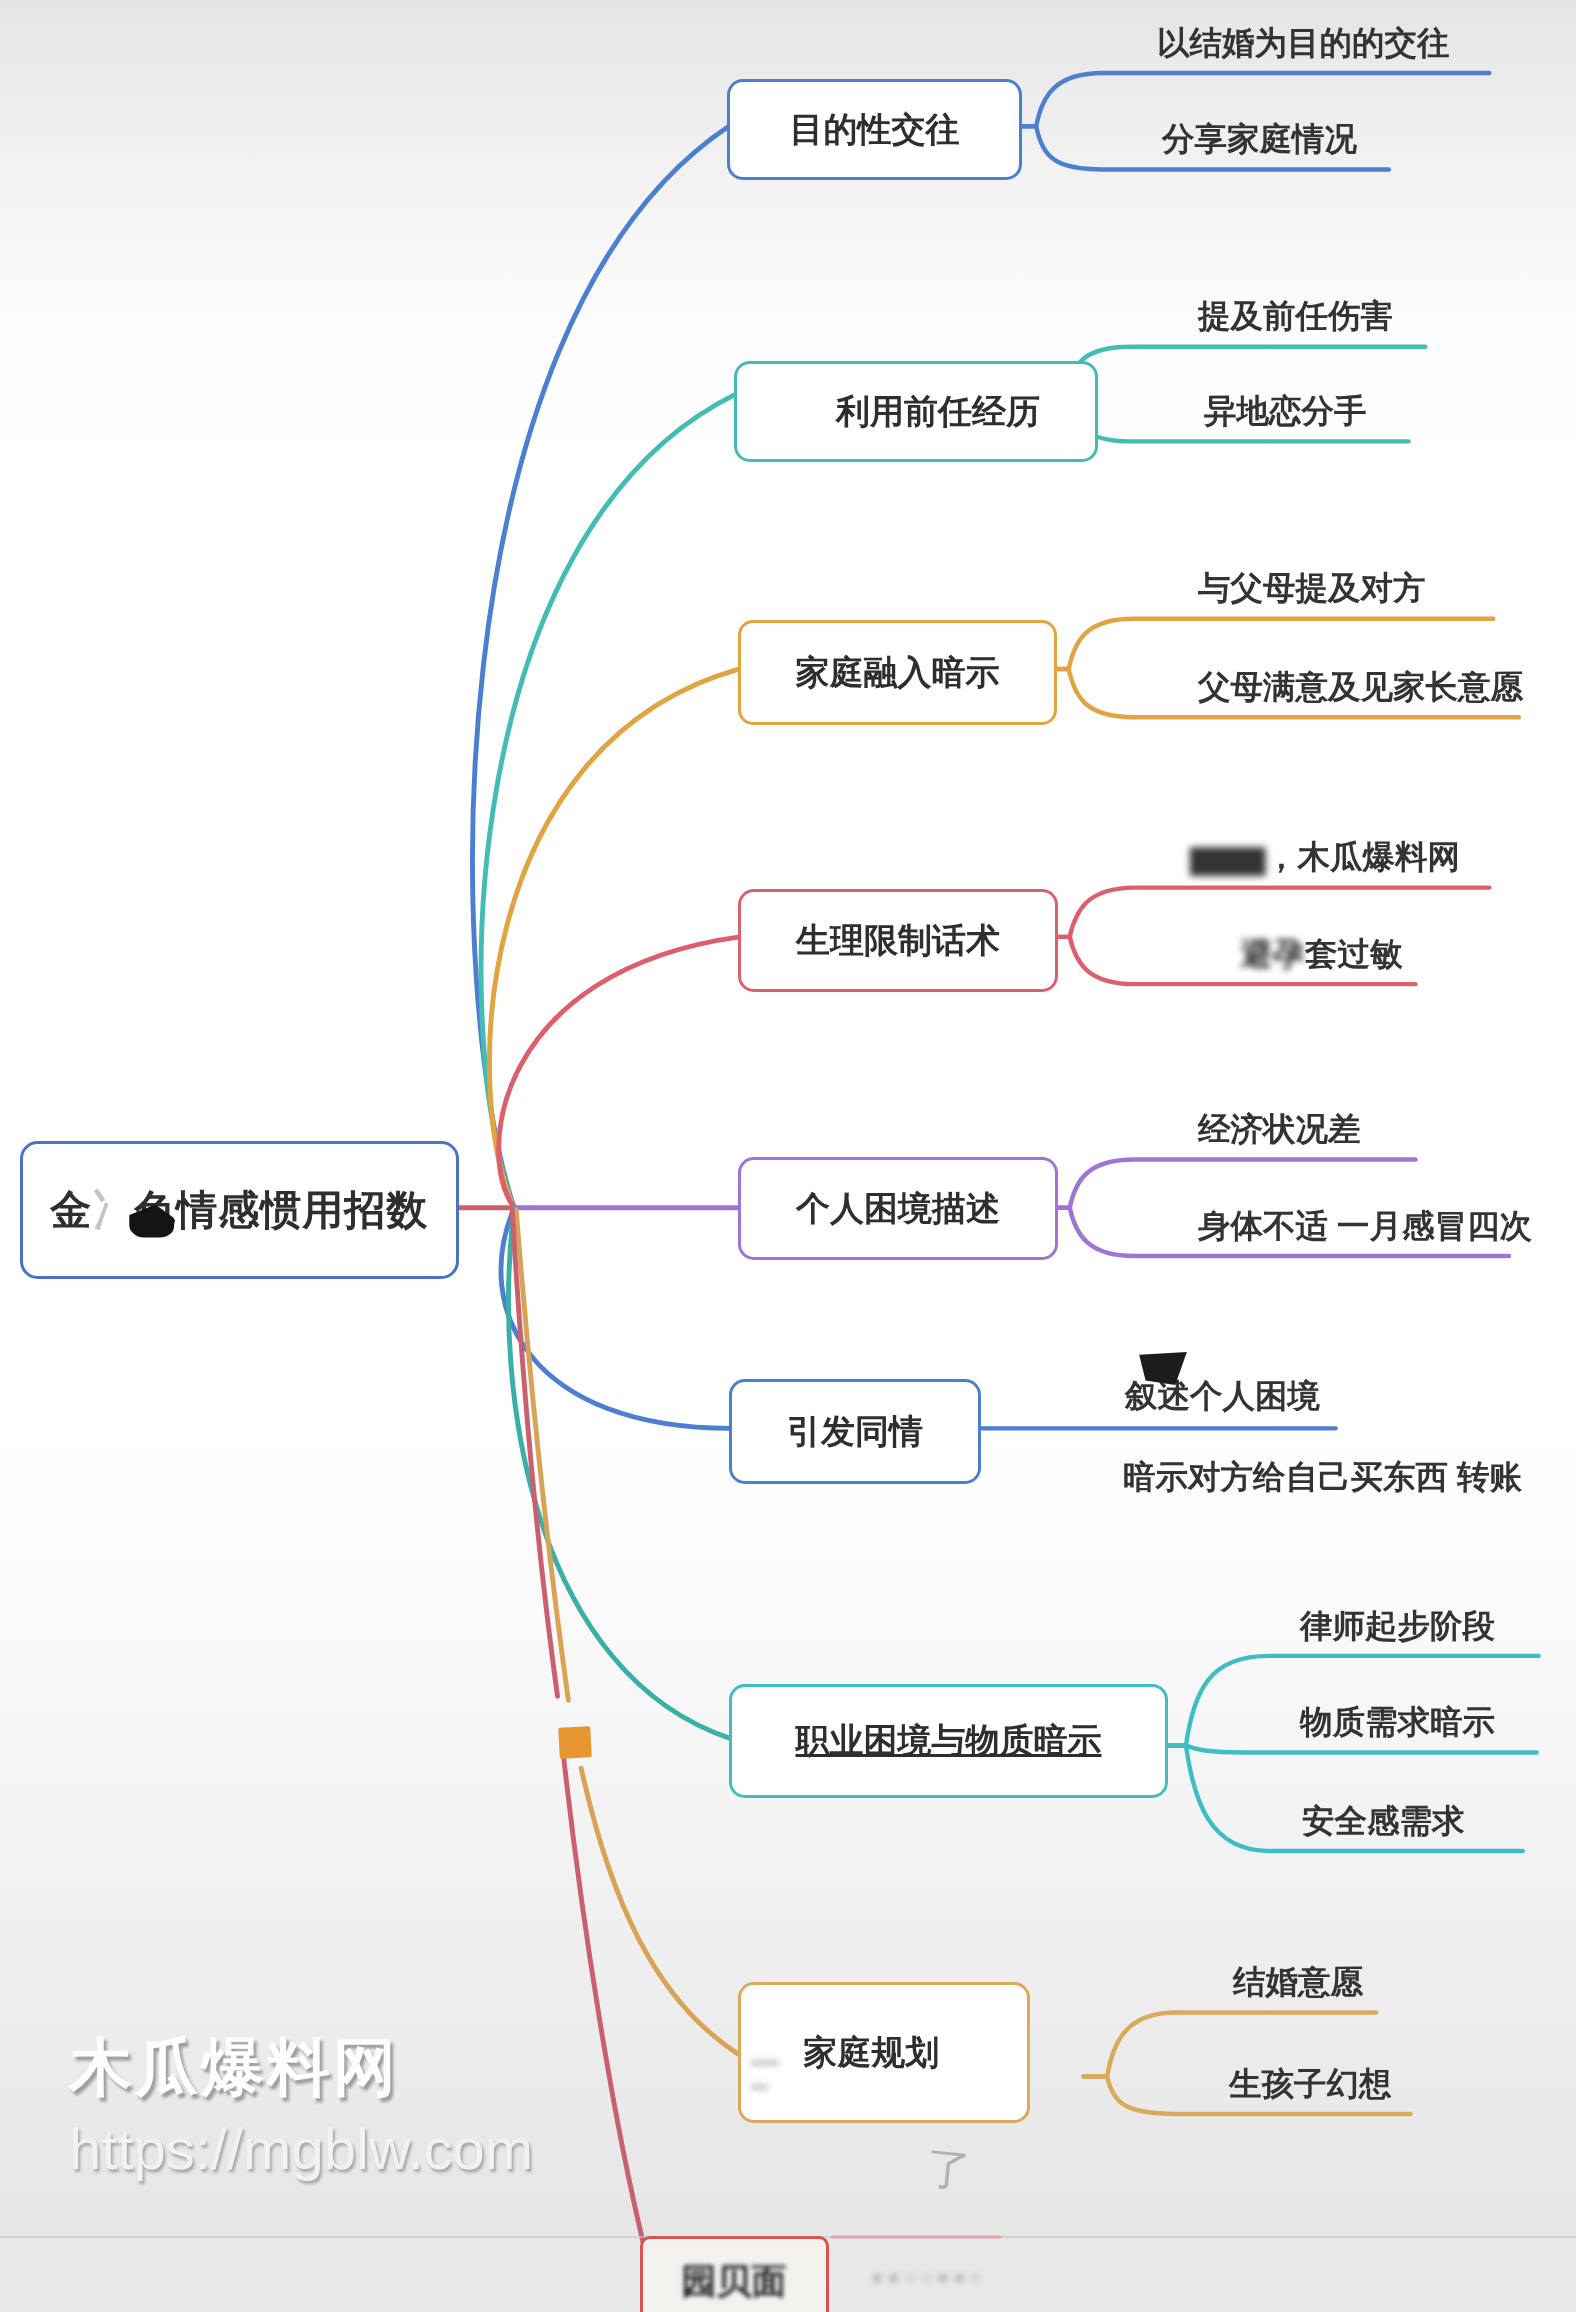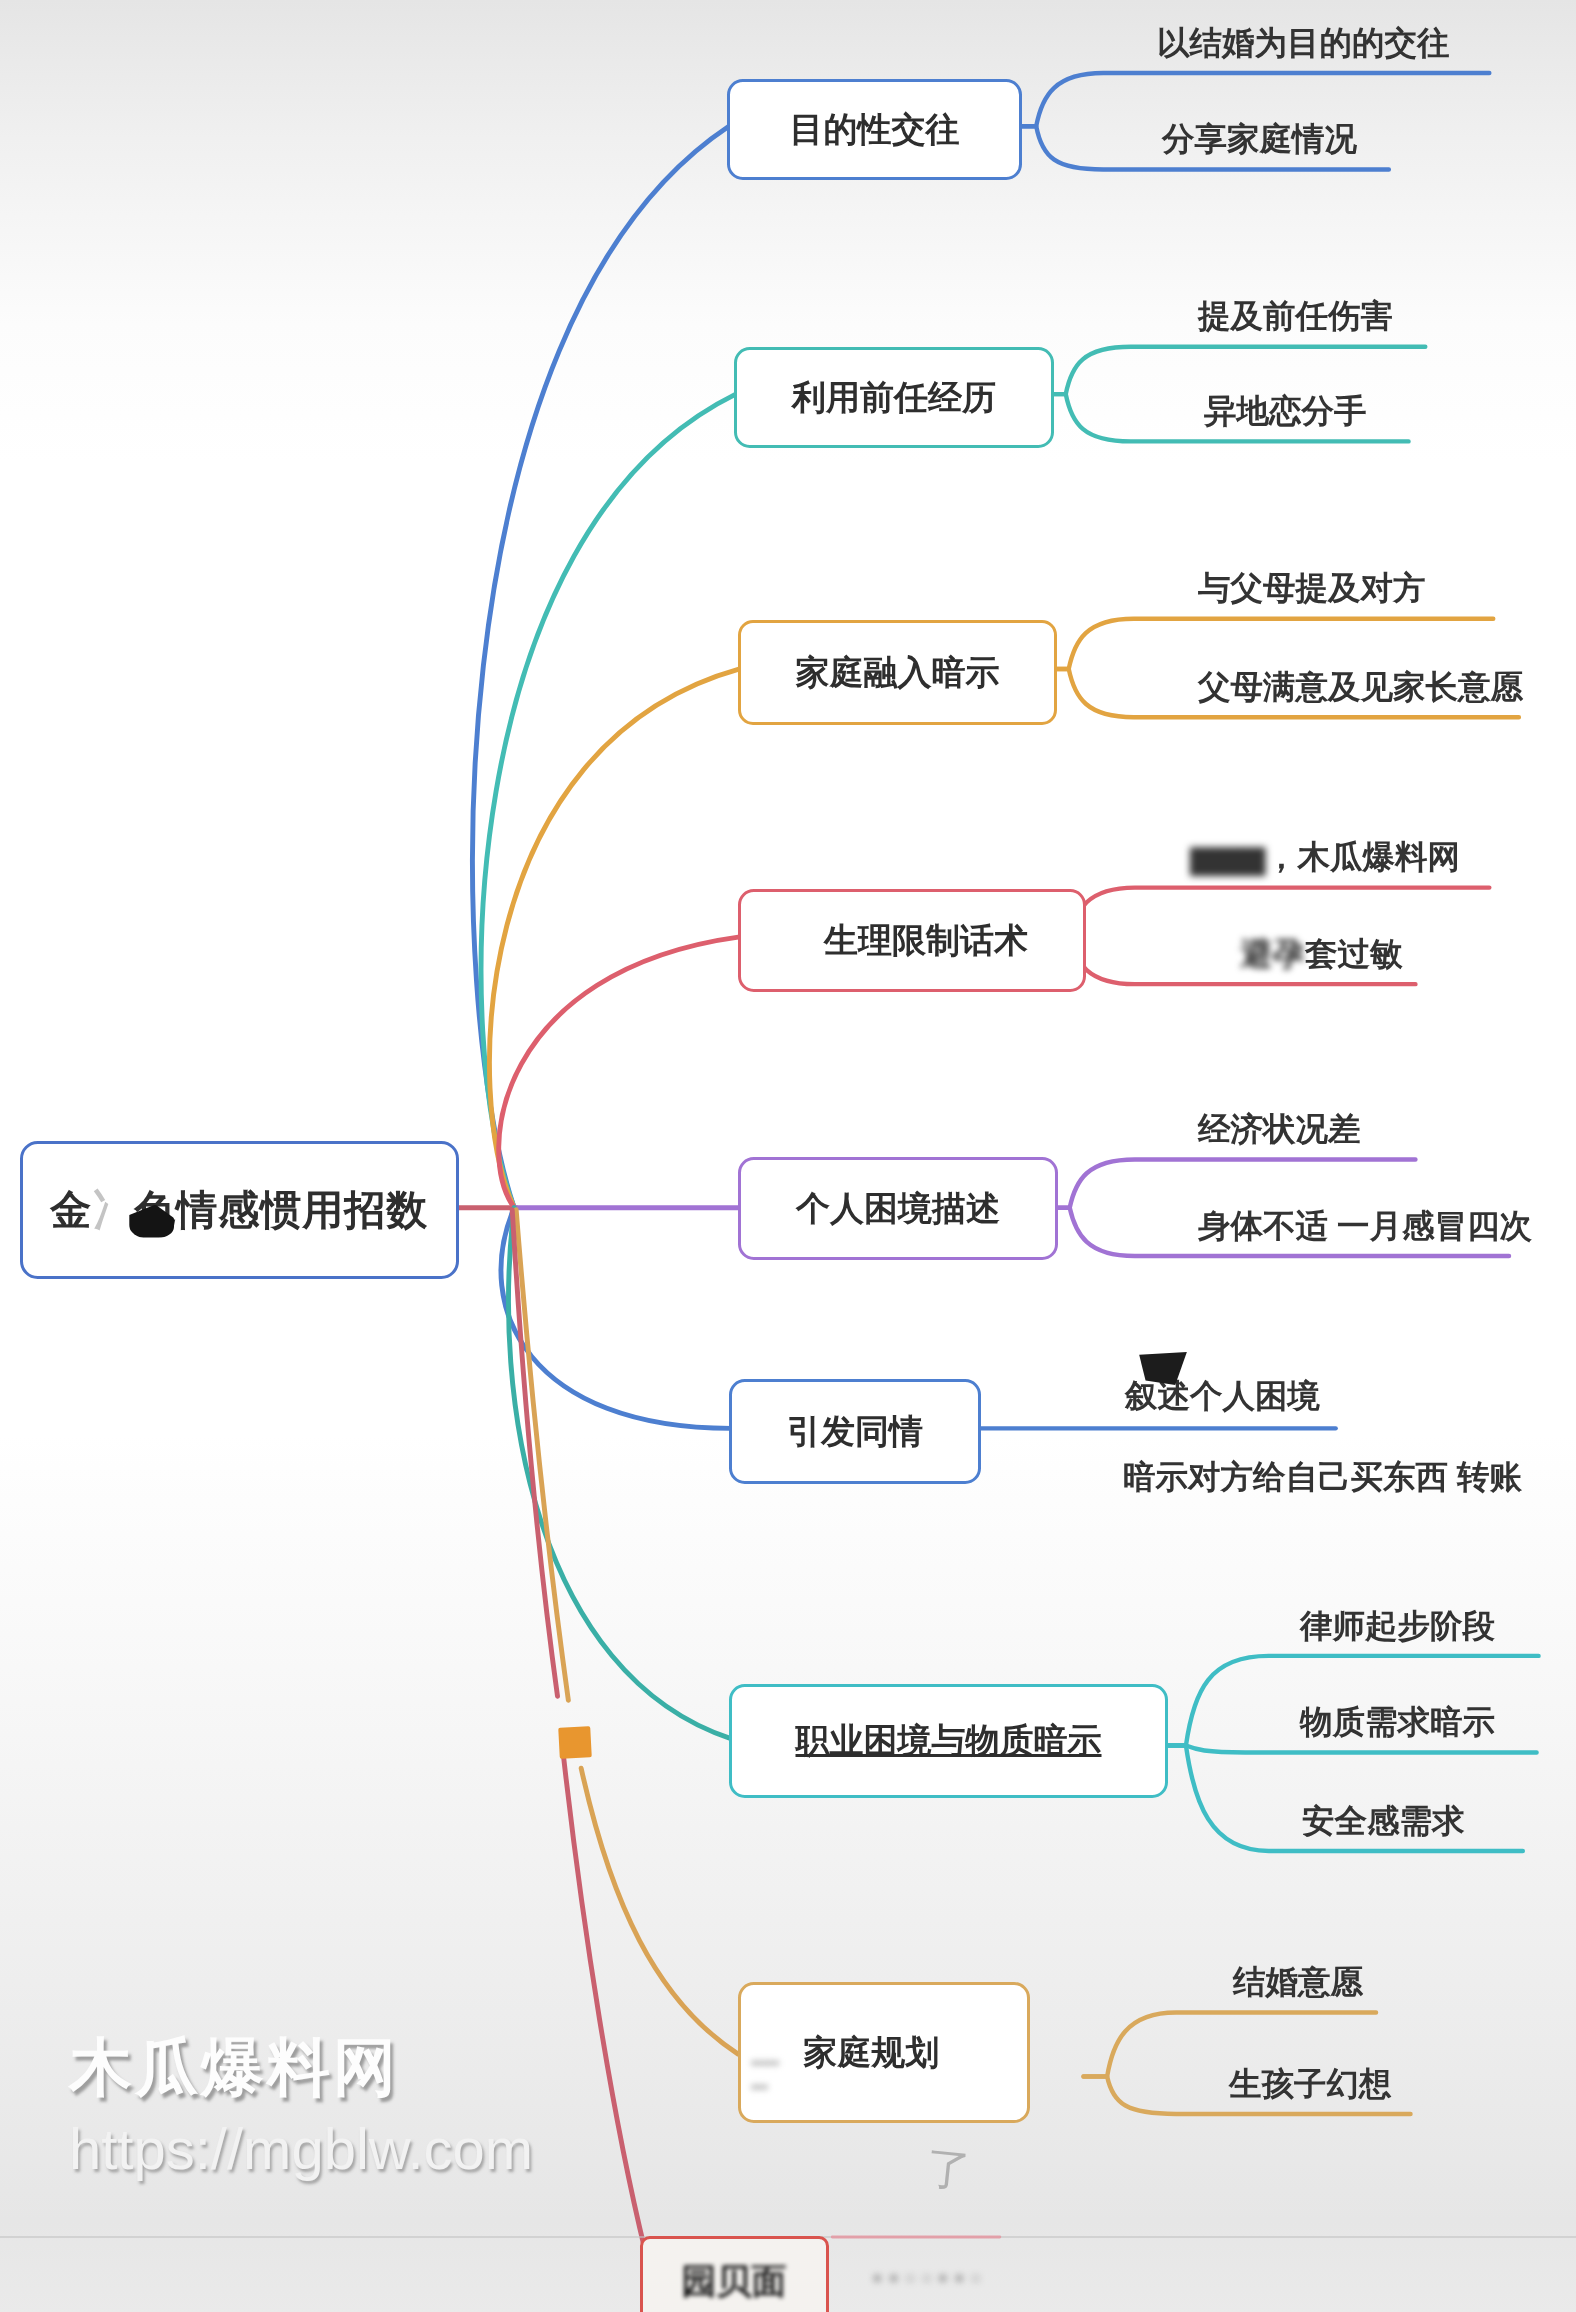--- a/index.html
+++ b/index.html
@@ -106,27 +106,27 @@
   <div class="node center-node" style="left:19.7px;top:1141px;width:433px;height:132px;border-color:#4a72c8;">
     <span>金</span>
       <span class="faint">冫</span>
       <span class="blobchar"><span>色</span><i class="blob"></i></span>
       <span>情感惯用招数</span>
   </div>
 
   <div class="node" style="left:727px;top:79px;width:289px;height:95px;border-color:#4d7fd0;">
     <span>目的性交往</span>
     </div>
-  <div class="node" style="left:734px;top:347px;width:314px;height:95px;border-color:#43bcb4;">
+  <div class="node" style="left:734px;top:361px;width:314px;height:95px;border-color:#43bcb4;padding-left:44px;">
     <span>利用前任经历</span>
     </div>
   <div class="node" style="left:738px;top:620px;width:313px;height:99px;border-color:#e2a441;border-radius:15px;">
     <span>家庭融入暗示</span>
     </div>
-  <div class="node" style="left:738px;top:889px;width:314px;height:97px;border-color:#dd5f6d;padding-left:28px;">
+  <div class="node" style="left:738px;top:889px;width:314px;height:97px;border-color:#dd5f6d;">
     <span>生理限制话术</span>
     </div>
   <div class="node" style="left:738px;top:1157px;width:314px;height:97px;border-color:#a173d4;">
     <span>个人困境描述</span>
     </div>
   <div class="node" style="left:729px;top:1379px;width:246px;height:99px;border-color:#4d7fd0;">
     <span>引发同情</span>
     </div>
   <div class="node" style="left:729px;top:1684px;width:433px;height:108px;border-color:#3fbdc5;text-decoration:underline;">
     <span>职业困境与物质暗示</span>

